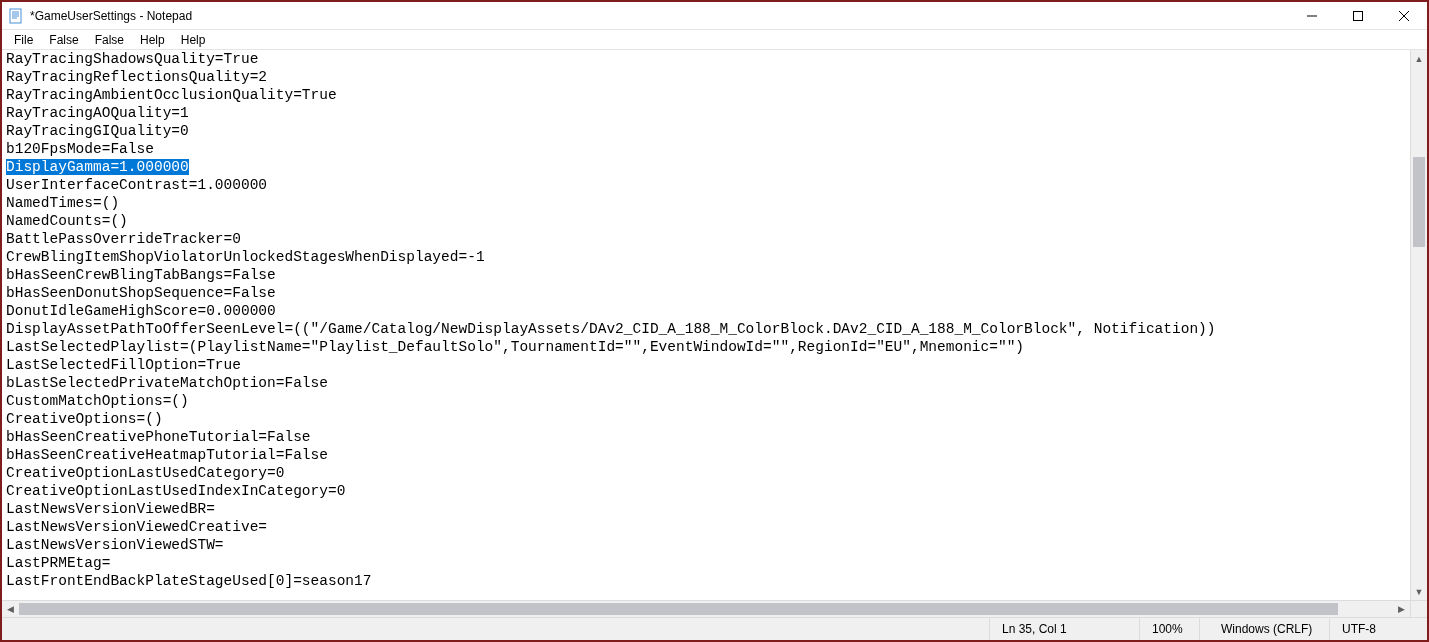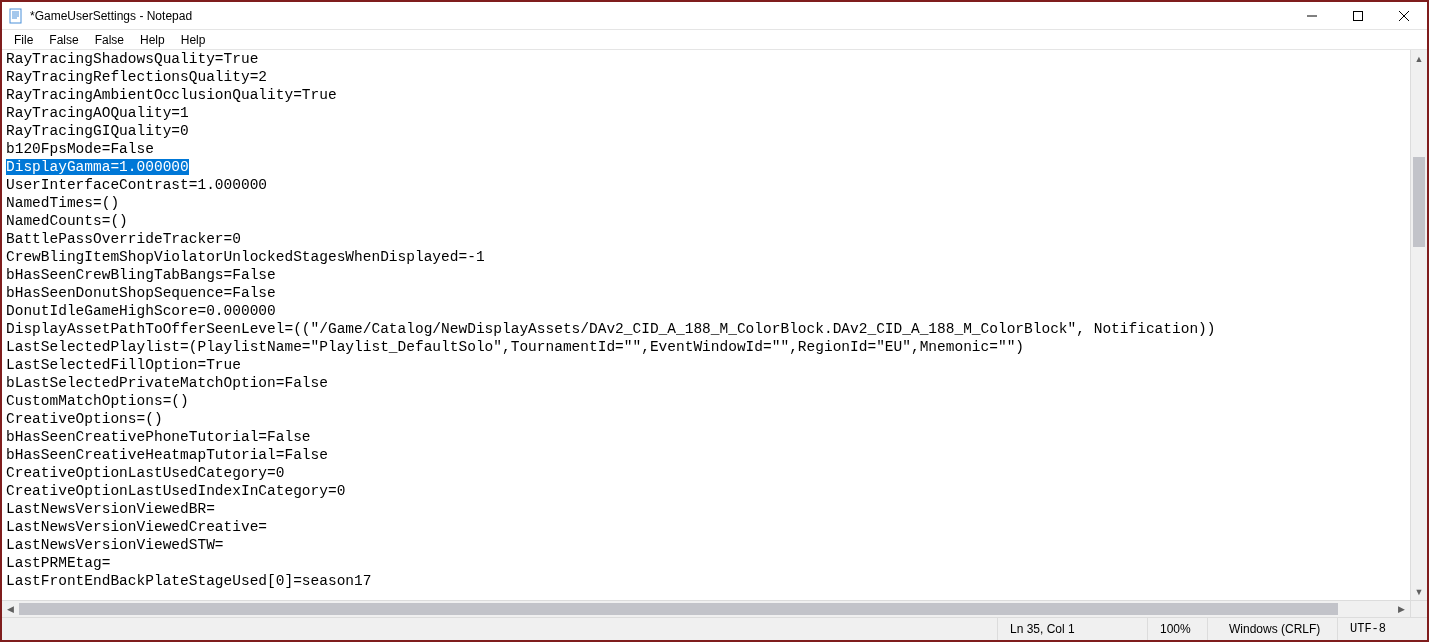--- a/index.html
+++ b/index.html
@@ -142,21 +142,21 @@
     border-left: 1px solid #dcdcdc;
     padding: 0 12px;
     display: flex;
     align-items: center;
     white-space: nowrap;
   }
   .statusbar .flex { flex: 1; border-left: none; }
   .statusbar .pane.pos { width: 150px; }
   .statusbar .pane.zoom { width: 60px; text-align: right; }
   .statusbar .pane.eol { width: 130px; padding-left: 21px; }
-  .statusbar .pane.enc { width: 90px; font-family: Liberation Mono, monospace; }
+  .statusbar .pane.enc { width: 98px; }
 </style>
 </head>
 <body>
 
 <div class="window">
 
   <div class="titlebar">
     <span class="icon">
       <svg viewBox="0 0 16 16" width="16" height="16">
         <rect x="2" y="1" width="11" height="14" fill="#fff" stroke="#4a90d9" stroke-width="1"></rect>

